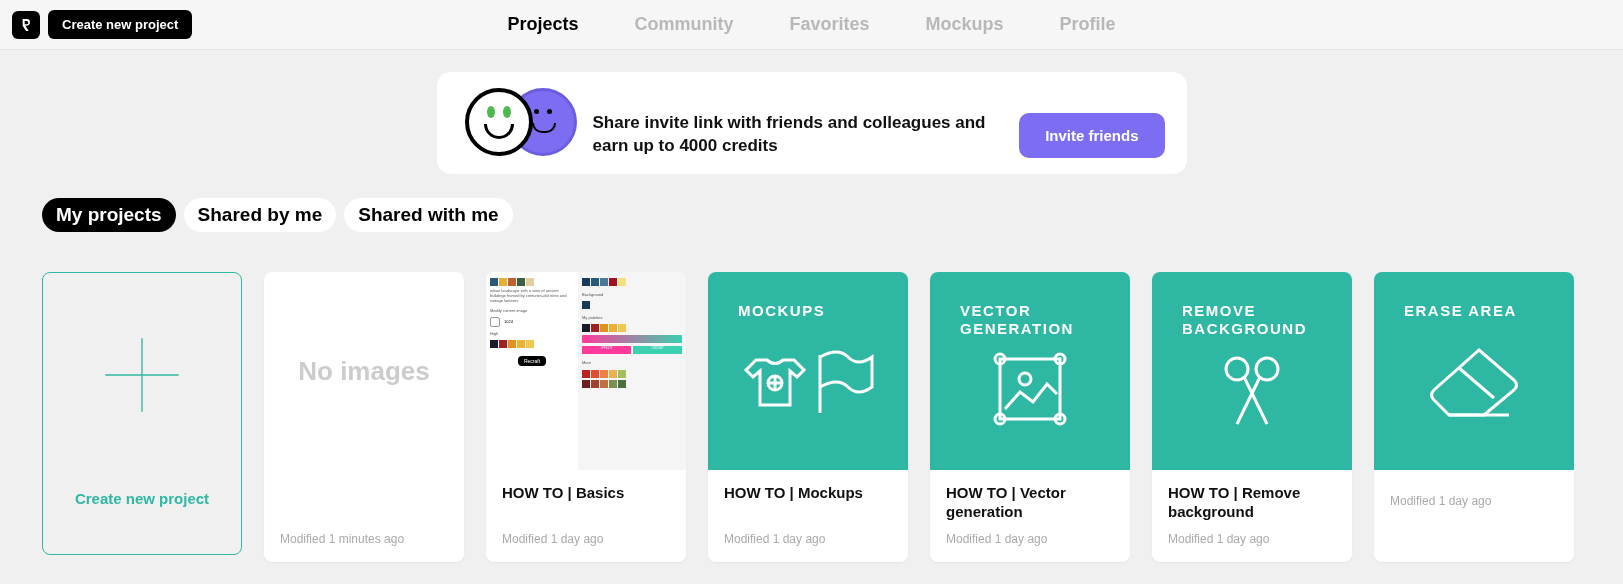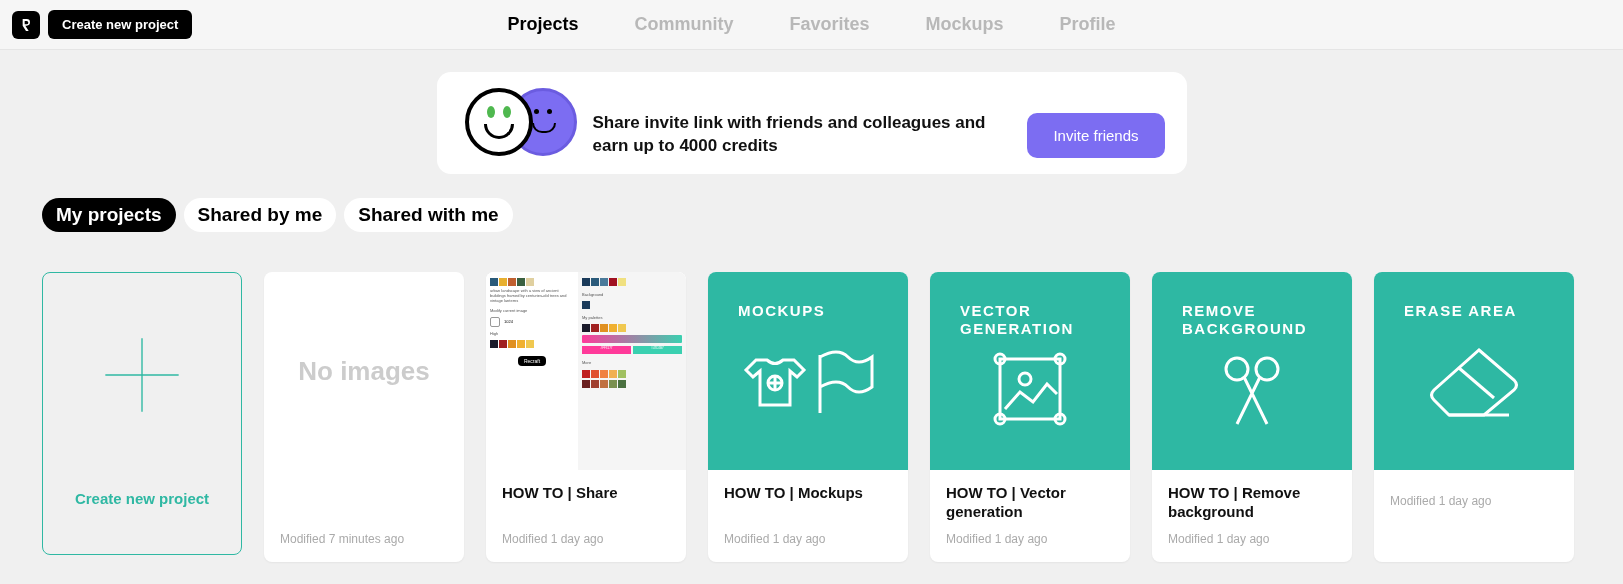--- a/index.html
+++ b/index.html
@@ -68,21 +68,21 @@
 .face { position: absolute; width: 68px; height: 68px; border-radius: 50%; }
 .face1 { left: 50px; top: 0; background: #7c6df2; border: 3px solid #6b5ce0; }
 .face2 { left: 6px; top: 0; background: #fff; border: 4px solid #000; }
 .banner-text { flex: 1; font-size: 17px; font-weight: 700; color: #111; line-height: 1.35; }
 .invite-btn {
   background: #7c6df2;
   color: #fff;
   border-radius: 10px;
   padding: 14px 26px;
   font-size: 15px;
-  font-weight: 400;
+  font-weight: 700;
   cursor: pointer;
 }
 .filters {
   display: flex;
   gap: 8px;
   padding: 24px 42px 0;
 }
 .pill {
   background: #fff;
   border-radius: 20px;
@@ -218,21 +218,21 @@
       </svg>
     <div class="new-card-label">Create new project</div>
   </div>
 
   <div class="card">
     <div class="card-thumb">
       <div class="no-images">No images</div>
     </div>
     <div class="card-body">
       <div class="card-title"></div>
-      <div class="card-meta">Modified 7 minutes ago</div>
+      <div class="card-meta">Modified 1 minutes ago</div>
     </div>
   </div>
 
   <div class="card">
     <div class="card-thumb">
       <div class="basics-thumb">
         <div class="basics-left">
           <div class="sw-row">
               <div class="sw" style="background:#2a5a7a"></div>
               <div class="sw" style="background:#e8b030"></div>
@@ -291,21 +291,21 @@
               <div class="sw" style="background:#6a2020"></div>
               <div class="sw" style="background:#a04030"></div>
               <div class="sw" style="background:#c07040"></div>
               <div class="sw" style="background:#7a9050"></div>
               <div class="sw" style="background:#4a7040"></div>
             </div>
         </div>
       </div>
     </div>
     <div class="card-body">
-      <div class="card-title">HOW TO | Share</div>
+      <div class="card-title">HOW TO | Basics</div>
       <div class="card-meta">Modified 1 day ago</div>
     </div>
   </div>
 
   <div class="card">
     <div class="card-thumb">
       <div class="teal-thumb">
         <div class="teal-label">MOCKUPS</div>
         <div class="teal-icon">
           <svg width="140" height="90" viewBox="0 0 140 90" fill="none" stroke="#fff" stroke-width="3">

